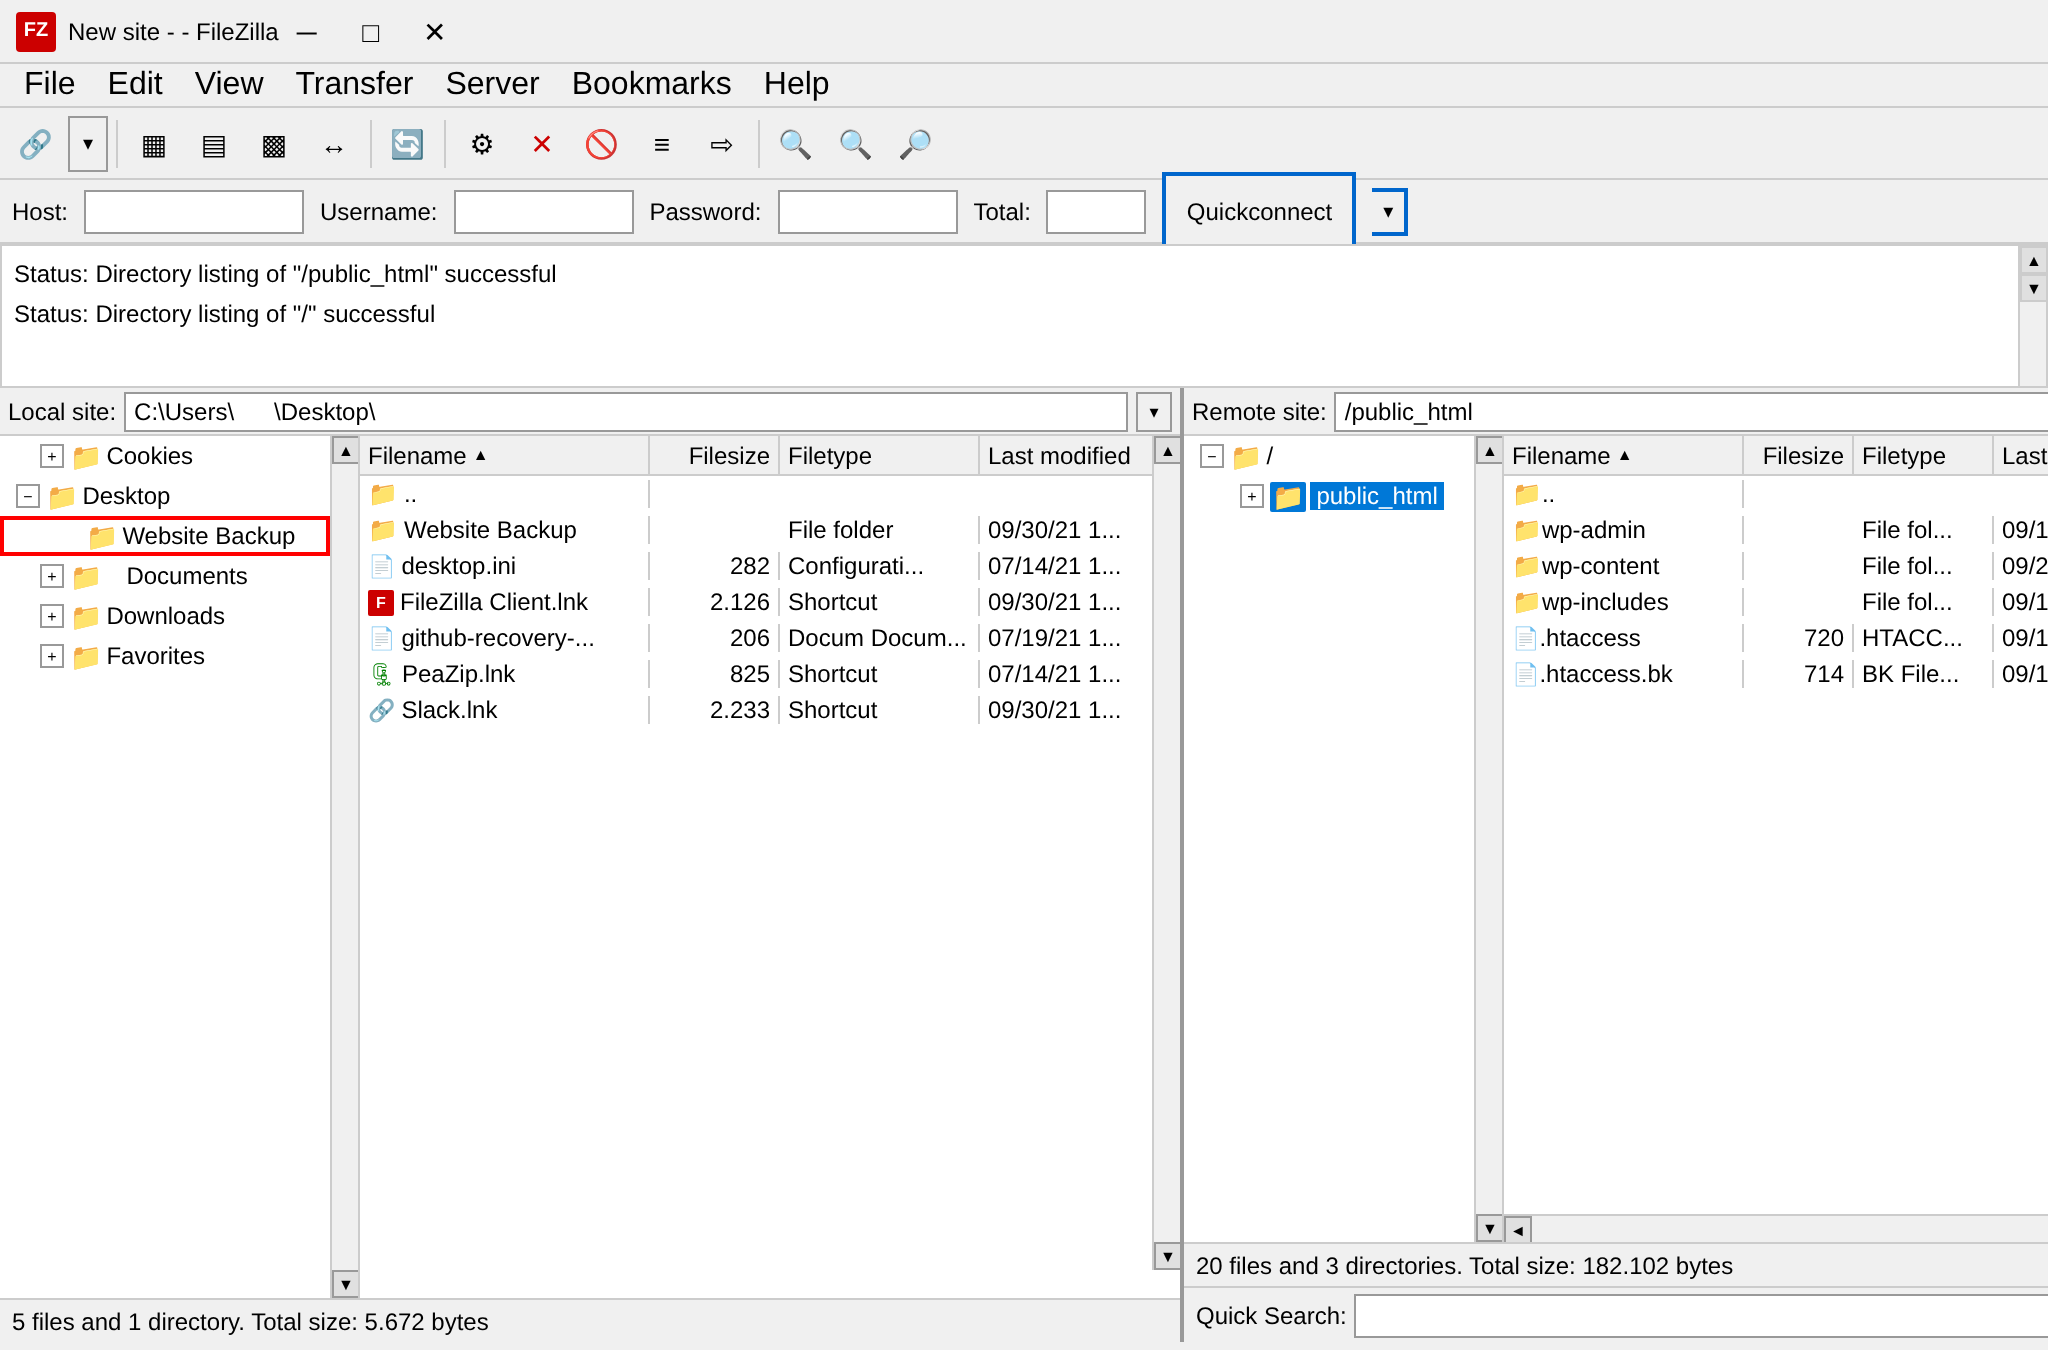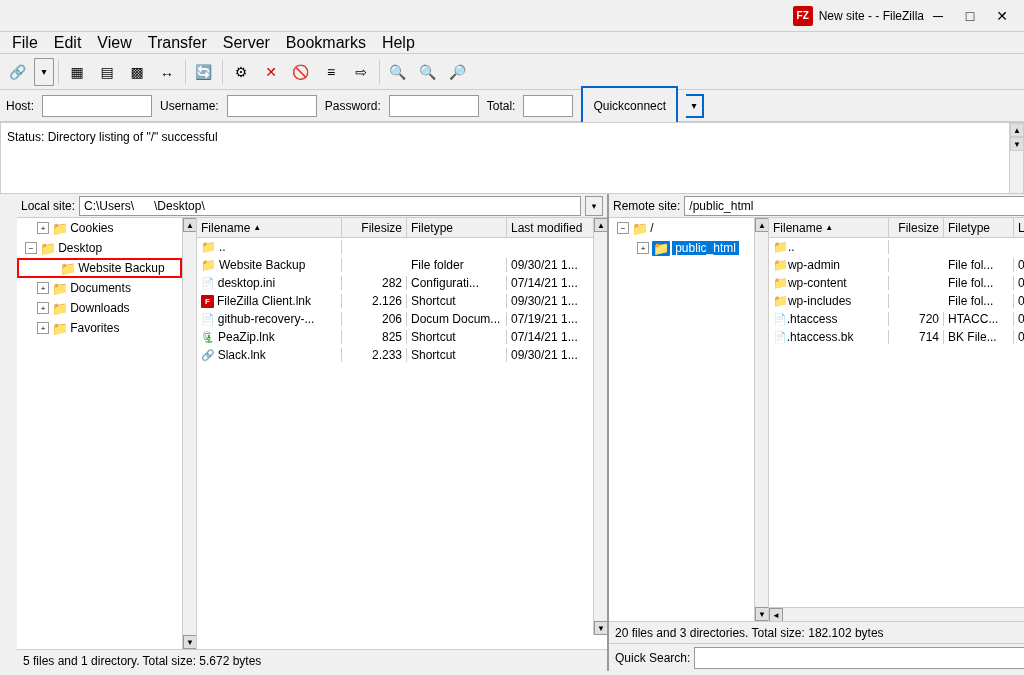--- a/index.html
+++ b/index.html
@@ -1,19 +1,19 @@
 <!DOCTYPE html>
 <html><head>
   <meta charset="utf-8">
   <style>
     * { box-sizing: border-box; margin: 0; padding: 0; }
     body { font-family: 'Segoe UI', Tahoma, Geneva, Verdana, sans-serif; font-size: 12px; background: #f0f0f0; color: #000; width: 1024px; height: 675px; overflow: hidden; }
     
     
-    #titlebar { background: #f0f0f0; height: 32px; display: flex; align-items: center; justify-content: flex-end; padding: 0 8px; border-bottom: 1px solid #ccc; }
+    #titlebar { background: #f0f0f0; height: 32px; display: flex; align-items: center; justify-content: flex-start; padding: 0 8px; border-bottom: 1px solid #ccc; }
     #titlebar-left { display: flex; align-items: center; gap: 6px; }
     #titlebar-logo { width: 20px; height: 20px; background: #cc0000; display: flex; align-items: center; justify-content: center; color: white; font-size: 10px; font-weight: bold; border-radius: 2px; }
     #titlebar-controls { display: flex; gap: 4px; }
     .title-btn { width: 28px; height: 20px; border: none; background: transparent; cursor: pointer; font-size: 14px; display: flex; align-items: center; justify-content: center; }
 
     
     #menubar { background: #f0f0f0; height: 22px; display: flex; align-items: center; border-bottom: 1px solid #ccc; padding: 0 4px; }
     .menu-item { padding: 2px 8px; cursor: pointer; font-size: 16px; }
 
     
@@ -143,32 +143,36 @@
   <input class="conn-input" id="pass-input" type="password" style="">
   <label class="conn-label">Total:</label>
   <input class="conn-input" id="port-input" type="text" style="">
   <button id="quickconnect-btn">Quickconnect</button>
   <button id="quickconnect-dropdown">▾</button>
 </div>
 
 <div id="statusbar">
   <div class="status-line">
     <span class="status-label">Status:</span>
+    <span>Directory listing of "/public_html" successful</span>
+  </div>
+  <div class="status-line">
+    <span class="status-label">Status:</span>
     <span>Directory listing of "/" successful</span>
   </div>
   <div id="statusbar-scrollbar">
     <div class="scroll-arrow">▲</div>
     <div class="scroll-track" style="flex:1;"></div>
     <div class="scroll-arrow">▼</div>
   </div>
 </div>
 
 <div id="main" style="display:flex; flex:1; height:calc(675px - 32px - 22px - 36px - 32px - 72px - 4px);">
 
-  <div id="local-panel" style="flex:1; display:flex; flex-direction:column; border-right:2px solid #999;padding-left:17px;">
+  <div id="local-panel" style="flex:1; display:flex; flex-direction:column; border-right:2px solid #999;">
 
     <div class="site-bar">
       <span class="site-bar-label">Local site:</span>
       <input class="site-bar-path" type="text" value="C:\Users\      \Desktop\" style="width: 250px;">
       <button class="site-bar-dropdown" style="width:18px; height:20px; font-size:9px;">▾</button>
     </div>
 
     <div style="display:flex; flex:1; overflow:hidden; position:relative;">
 
       <div class="tree-pane" style="position:relative; overflow:hidden;">
@@ -191,21 +195,21 @@
             <span style="margin-left:2px;">Desktop</span>
           </div>
           <div class="tree-item" style="padding-left:28px; outline: 2px solid red; outline-offset:-2px;">
             <span style="display:inline-block; width:12px; height:12px; margin-right:3px;"></span>
             <span class="folder-icon">📁</span>
             <span style="margin-left:2px;">Website Backup</span>
           </div>
           <div class="tree-item" style="padding-left:20px;">
             <span style="display:inline-block; width:12px; height:12px; border:1px solid #999; font-size:8px; line-height:12px; text-align:center; margin-right:3px; background:white; cursor:pointer;">+</span>
             <span class="folder-icon">📁</span>
-            <span style="margin-left:2px;text-align:center;">Documents</span>
+            <span style="margin-left:12px;text-align:center;">Documents</span>
           </div>
           <div class="tree-item" style="padding-left:20px;">
             <span style="display:inline-block; width:12px; height:12px; border:1px solid #999; font-size:8px; line-height:12px; text-align:center; margin-right:3px; background:white; cursor:pointer;">+</span>
             <span style="color:#1e6dc0; font-size:13px;">📁</span>
             <span style="margin-left:2px;">Downloads</span>
           </div>
           <div class="tree-item" style="padding-left:20px;">
             <span style="display:inline-block; width:12px; height:12px; border:1px solid #999; font-size:8px; line-height:12px; text-align:center; margin-right:3px; background:white; cursor:pointer;">+</span>
             <span class="folder-icon">📁</span>
             <span style="margin-left:2px;">Favorites</span>

